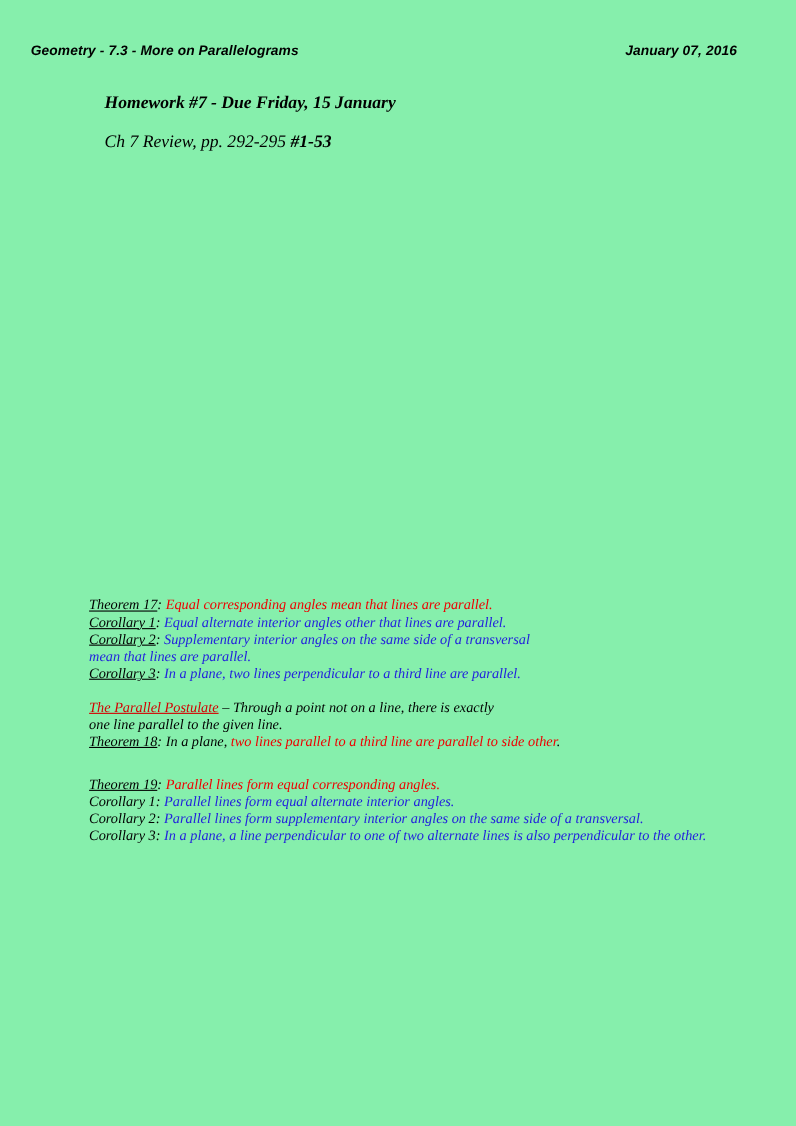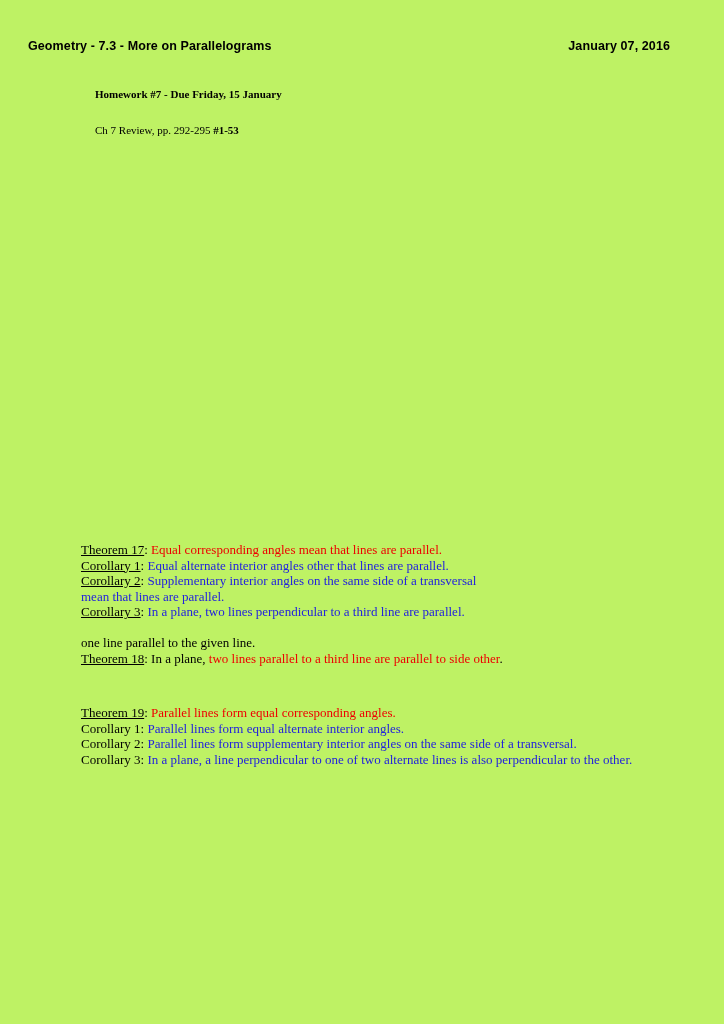--- a/index.html
+++ b/index.html
@@ -10,22 +10,23 @@
   }
   body {
     font-family: "Liberation Serif", "DejaVu Serif", serif;
     color: #000000;
     -webkit-font-smoothing: antialiased;
   }
   #page {
     position: relative;
     width: 724px;
     height: 1024px;
-    background: #bef264;
+    background: #86efac;
     overflow: hidden;
+    font-style: italic;
   }
 
   
   #header {
     position: absolute;
     left: 28px;
     top: 28px;
     width: 642px;
     display: flex;
     justify-content: space-between;
@@ -38,21 +39,21 @@
     white-space: nowrap;
   }
   #header .hdr-title { text-align: left; }
   #header .hdr-date  { text-align: right; margin-top: 11px; }
 
   
   #homework {
     position: absolute;
     left: 95px;
     top: 85px;
-    font-size: 11px;
+    font-size: 16px;
     line-height: 18px;
     color: #000000;
   }
   #homework .hw-title {
     font-weight: bold;
     white-space: nowrap;
   }
   #homework .hw-assign {
     font-weight: normal;
     white-space: nowrap;
@@ -101,20 +102,21 @@
   </div>
 
   <div class="thm-block" id="block-1">
       <div class="thm-line"><span class="lbl u">Theorem 17</span><span class="sep">: </span><span class="txt-red">Equal corresponding angles mean that lines are parallel.</span></div>
       <div class="thm-line"><span class="lbl u">Corollary 1</span><span class="sep">: </span><span class="txt-blue">Equal alternate interior angles other that lines are parallel.</span></div>
       <div class="thm-line"><span class="lbl u">Corollary 2</span><span class="sep">: </span><span class="txt-blue">Supplementary interior angles on the same side of a transversal</span></div>
       <div class="thm-line wrap"><span class="txt-blue">mean that lines are parallel.</span></div>
       <div class="thm-line"><span class="lbl u">Corollary 3</span><span class="sep">: </span><span class="txt-blue">In a plane, two lines perpendicular to a third line are parallel.</span></div>
     </div>
   <div class="thm-block" id="block-2">
+      <div class="thm-line"><span class="lbl ur">The Parallel Postulate</span><span class="sep"> – </span><span class="txt-black">Through a point not on a line, there is exactly</span></div>
       <div class="thm-line wrap"><span class="txt-black">one line parallel to the given line.</span></div>
       <div class="thm-line"><span class="lbl u">Theorem 18</span><span class="sep">: </span><span class="txt-black">In a plane, </span><span class="txt-red">two lines parallel to a third line are parallel to side other</span><span class="txt-black">.</span></div>
     </div>
   <div class="thm-block" id="block-3">
       <div class="thm-line"><span class="lbl u">Theorem 19</span><span class="sep">: </span><span class="txt-red">Parallel lines form equal corresponding angles.</span></div>
       <div class="thm-line"><span class="lbl">Corollary 1</span><span class="sep">: </span><span class="txt-blue">Parallel lines form equal alternate interior angles.</span></div>
       <div class="thm-line"><span class="lbl">Corollary 2</span><span class="sep">: </span><span class="txt-blue">Parallel lines form supplementary interior angles on the same side of a transversal.</span></div>
       <div class="thm-line"><span class="lbl">Corollary 3</span><span class="sep">: </span><span class="txt-blue">In a plane, a line perpendicular to one of two alternate lines is also perpendicular to the other.</span></div>
     </div>
 

